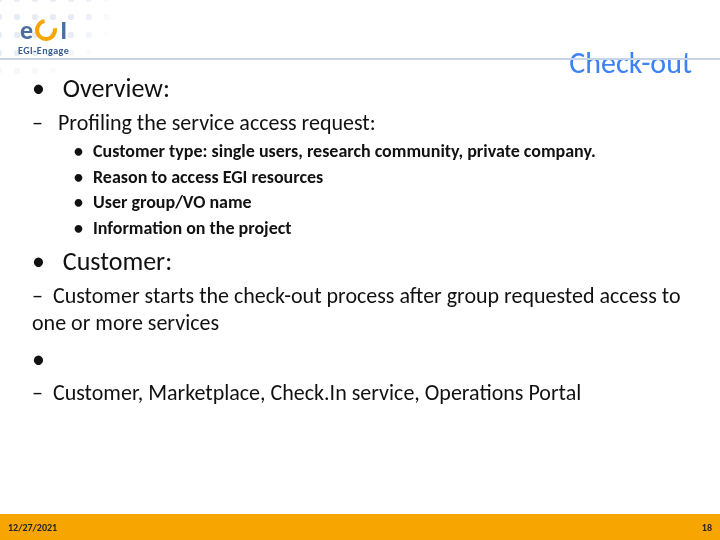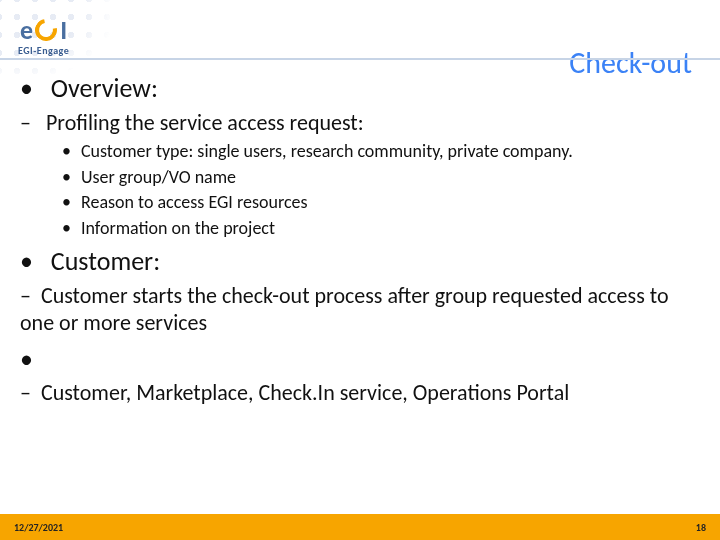--- a/index.html
+++ b/index.html
@@ -30,39 +30,39 @@
   .title {
     position: absolute; top: 20px; right: 28px;
     font-size: 30px; font-weight: 400; color: #3b82f6; margin-top: 24px;
   }
   .title-underline {
     position: absolute; top: 58px; left: 0; right: 0; height: 2px;
     background: #c7d4e6;
   }
 
   .body {
-    position: absolute; top: 66px; left: 20px; right: 28px;
+    position: absolute; top: 66px; left: 32px; right: 28px;
     font-size: 22px; line-height: 1.25;
     color: #111;
   }
   .body ul { list-style: none; }
   .lvl1 > li { margin: 6px 0 6px 0; font-size: 26px; font-weight: 400; }
   .lvl1 > li::before { content: "•"; margin-right: 12px; }
   .lvl2 { font-size: 22px; }
   .lvl2 > li { margin: 4px 0; }
   .lvl2 > li::before { content: "–"; margin-right: 10px; }
   .lvl3 { margin-left: 42px; font-size: 18px; margin-top: 4px; margin-bottom: 6px; }
-  .lvl3 > li { margin: 3px 0; }
+  .lvl3 > li { margin: 3px 0; font-weight: bold; }
   .lvl3 > li::before { content: "•"; margin-right: 10px; }
 
   .footer {
     position: absolute; left: 0; right: 0; bottom: 0; height: 26px;
     background: #f7a500;
     display: flex; justify-content: space-between; align-items: center;
-    padding: 0 14px;
+    padding: 0 8px;
     font-size: 10px; font-weight: 700; color: #232323;
   }
 </style>
 </head>
 <body>
 
 <div class="slide">
 
   <div class="bgdots"></div>
 
@@ -80,22 +80,22 @@
 
   <div class="body">
     <ul class="lvl1">
       <li>
         <span>Overview:</span>
         <ul class="lvl2">
           <li>
             <span>Profiling the service access request:</span>
             <ul class="lvl3">
               <li>Customer type: single users, research community, private company.</li>
+              <li>Reason to access EGI resources</li>
               <li>User group/VO name</li>
-              <li>Reason to access EGI resources</li>
               <li>Information on the project</li>
             </ul>
           </li>
         </ul>
       </li>
       <li>
         <span>Customer:</span>
         <ul class="lvl2">
           <li>Customer starts the check-out process after group requested access to one or more services</li>
         </ul>

